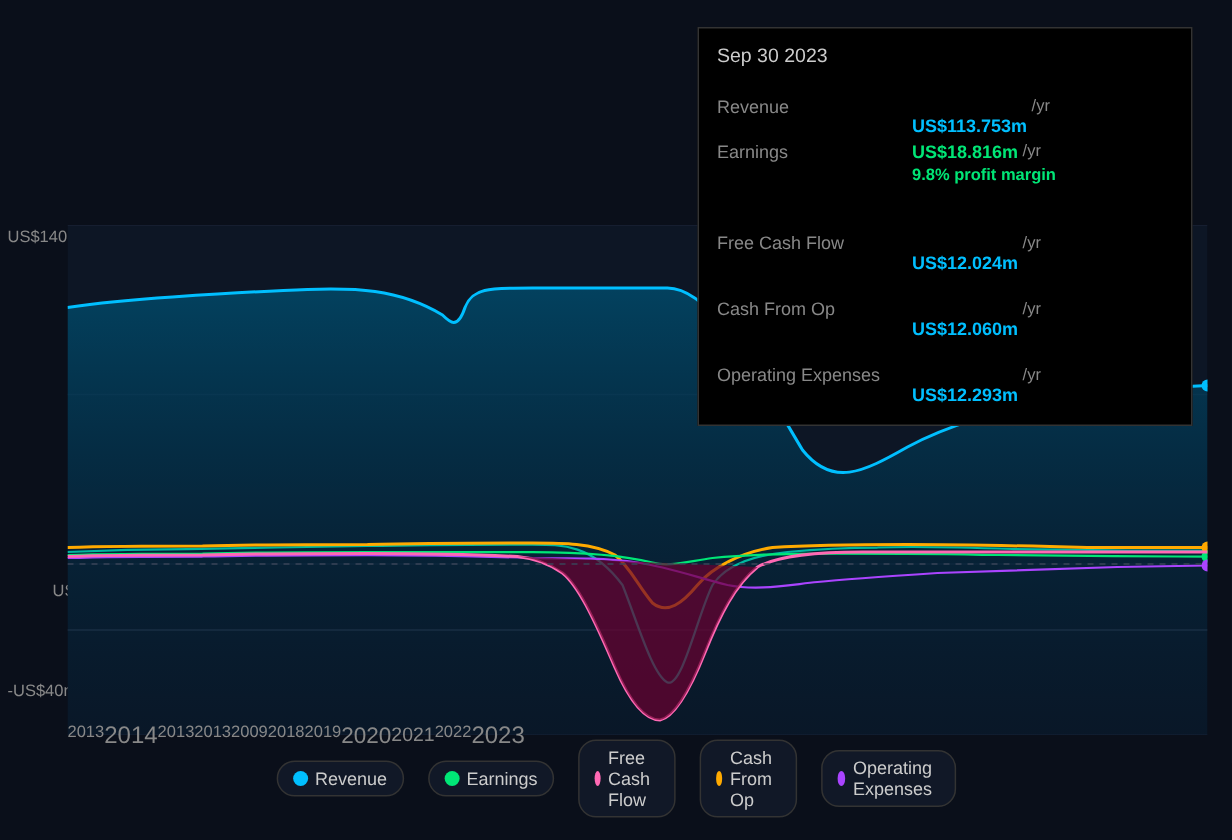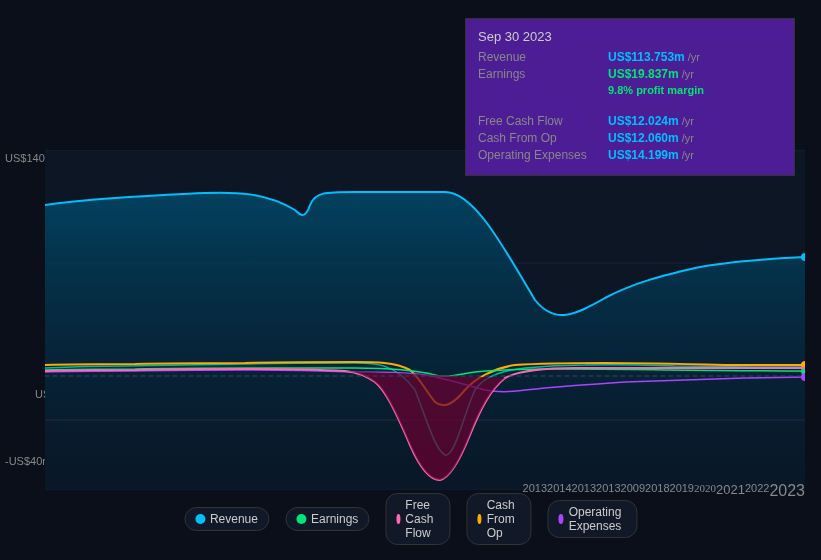--- a/index.html
+++ b/index.html
@@ -16,21 +16,21 @@
       width: 821px;
       height: 560px;
       position: relative;
     }
 
     
     .tooltip-card {
       position: absolute;
       top: 18px;
       left: 465px;
-      background: #4c1d95;
+      background: #000000;
       border: 1px solid #333;
       padding: 10px 12px;
       min-width: 330px;
       z-index: 10;
     }
     .tooltip-date {
       color: #ccc;
       font-size: 13px;
       margin-bottom: 6px;
     }
@@ -46,21 +46,21 @@
       flex-shrink: 0;
     }
     .tooltip-value {
       font-weight: bold;
     }
     .tooltip-unit {
       color: #888;
       font-size: 11px;
       margin-left: 3px;
     }
-    .color-cyan { color: #00bfff; }
+    .color-cyan { color: #00bfff; margin-top: 27px; }
     .color-green { color: #00e676; }
 
     .tooltip-sub-row {
       display: flex;
       align-items: center;
       margin-bottom: 18px;
       margin-left: 130px;
       font-size: 11px;
     }
 
@@ -129,42 +129,42 @@
     <div class="tooltip-date">Sep 30 2023</div>
 
     <div class="tooltip-row">
       <span class="tooltip-label">Revenue</span>
       <span class="tooltip-value color-cyan">US$113.753m</span>
       <span class="tooltip-unit">/yr</span>
     </div>
 
     <div class="tooltip-row">
       <span class="tooltip-label">Earnings</span>
-      <span class="tooltip-value color-green">US$19.837m</span>
+      <span class="tooltip-value color-green">US$18.816m</span>
       <span class="tooltip-unit">/yr</span>
     </div>
     <div class="tooltip-sub-row">
       <span class="color-green" style="font-size:11px; font-weight:bold;">9.8% profit margin</span>
     </div>
 
     <div class="tooltip-row">
       <span class="tooltip-label">Free Cash Flow</span>
       <span class="tooltip-value color-cyan">US$12.024m</span>
       <span class="tooltip-unit">/yr</span>
     </div>
 
     <div class="tooltip-row">
       <span class="tooltip-label">Cash From Op</span>
       <span class="tooltip-value color-cyan">US$12.060m</span>
       <span class="tooltip-unit">/yr</span>
     </div>
 
     <div class="tooltip-row">
       <span class="tooltip-label">Operating Expenses</span>
-      <span class="tooltip-value color-cyan">US$14.199m</span>
+      <span class="tooltip-value color-cyan">US$12.293m</span>
       <span class="tooltip-unit">/yr</span>
     </div>
   </div>
 
   <div class="y-label" style="top: 152px; left: 5px;">US$140m</div>
   <div class="y-label" style="top: 388px; left: 10px; margin-left: 25px;">US$0</div>
   <div class="y-label" style="top: 455px; left: 5px;">-US$40m</div>
 
   <svg class="chart-svg" viewBox="0 0 760 340" preserveAspectRatio="none">
 
@@ -203,29 +203,29 @@
 
     <circle cx="760" cy="227" r="4" fill="#aa44ff"></circle>
 
     <path d="M0,221 C30,220 60,220 90,220 C130,219 170,219 200,219 C240,219 280,220 300,221 C310,222 320,225 330,232 C340,240 350,260 365,295 C375,318 385,330 395,330 C405,328 415,310 425,285 C435,260 445,240 460,228 C475,220 500,218 530,218 C560,218 600,218 640,218 L760,218" fill="none" stroke="#ff69b4" stroke-width="2"></path>
 
     <path d="M300,221 C310,222 320,225 330,232 C340,240 350,260 365,295 C375,318 385,330 395,330 C405,328 415,310 425,285 C435,260 445,240 460,228 C475,220 L460,226 C445,238 435,258 425,283 C415,308 405,326 395,328 C385,328 375,316 365,293 C350,258 340,238 330,230 C320,223 310,220 300,221 Z" fill="#6b0030" opacity="0.7"></path>
 
     <line x1="0" y1="226" x2="760" y2="226" stroke="#3a4458" stroke-width="1" stroke-dasharray="4,4"></line>
   </svg>
 
-  <div style="position:absolute; bottom:60px; left:45px; width:760px; display:flex; justify-content:flex-end;">
+  <div style="position:absolute; bottom:60px; left:45px; width:760px; display:flex; justify-content:flex-start;">
     <span class="x-label" style="position:relative; bottom:0; color:#888; font-size:11px;">2013</span>
-    <span class="x-label" style="position:relative; bottom:0; color:#888; font-size:11px;">2014</span>
+    <span class="x-label" style="position:relative; bottom:0; color:#888; font-size:16px;">2014</span>
     <span class="x-label" style="position:relative; bottom:0; color:#888; font-size:11px;">2013</span>
     <span class="x-label" style="position:relative; bottom:0; color:#888; font-size:11px;">2013</span>
     <span class="x-label" style="position:relative; bottom:0; color:#888; font-size:11px;">2009</span>
     <span class="x-label" style="position:relative; bottom:0; color:#888; font-size:11px;">2018</span>
     <span class="x-label" style="position:relative; bottom:0; color:#888; font-size:11px;">2019</span>
-    <span class="x-label" style="position:relative; bottom:0; color:#888; font-size:11px;font-family:Liberation Serif, serif;">2020</span>
+    <span class="x-label" style="position:relative; bottom:0; color:#888; font-size:15px;">2020</span>
     <span class="x-label" style="position:relative; bottom:0; color:#888; font-size:13px;">2021</span>
     <span class="x-label" style="position:relative; bottom:0; color:#888; font-size:11px;">2022</span>
     <span class="x-label" style="position:relative; bottom:0; color:#888; font-size:16px;">2023</span>
   </div>
 
   <div class="legend">
     <div class="legend-item">
       <div class="legend-dot" style="background:#00bfff;"></div>
       <span>Revenue</span>
     </div>

